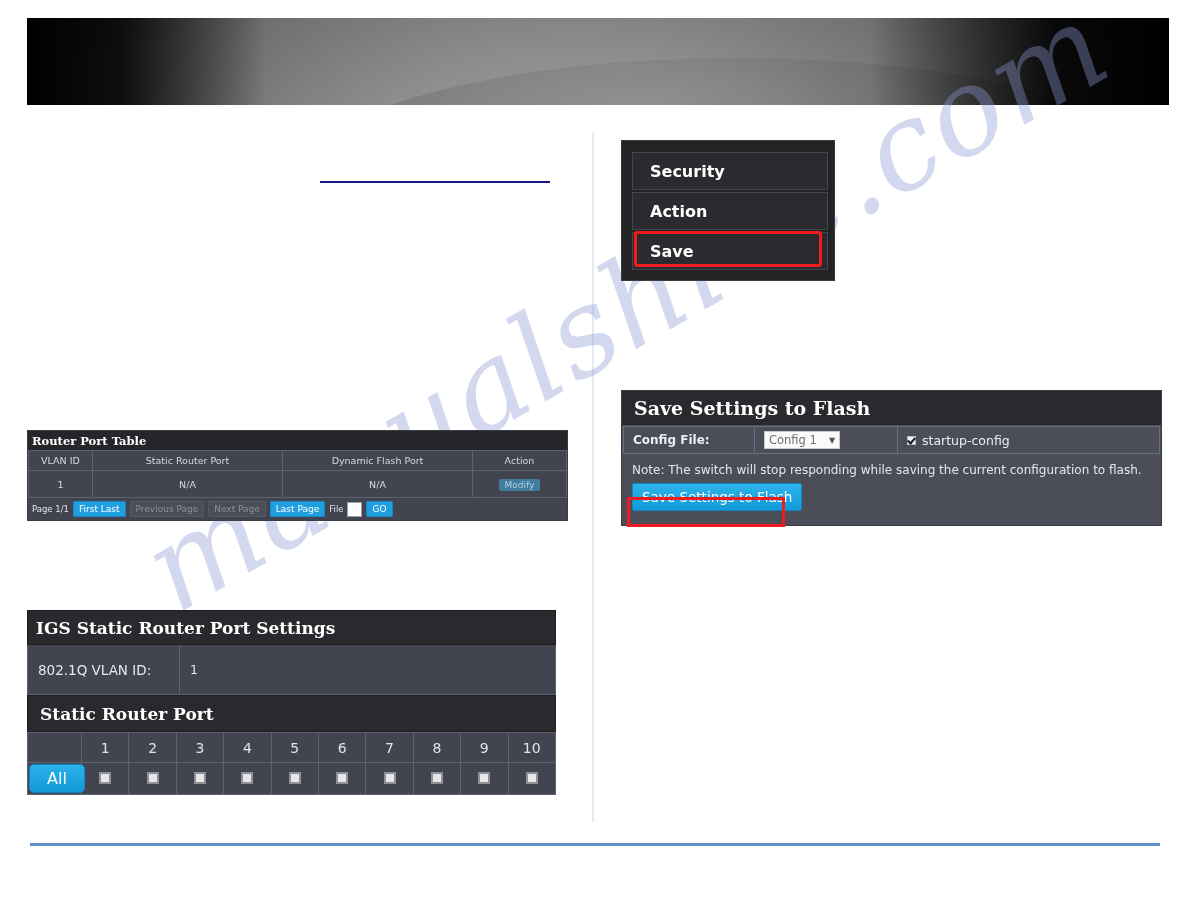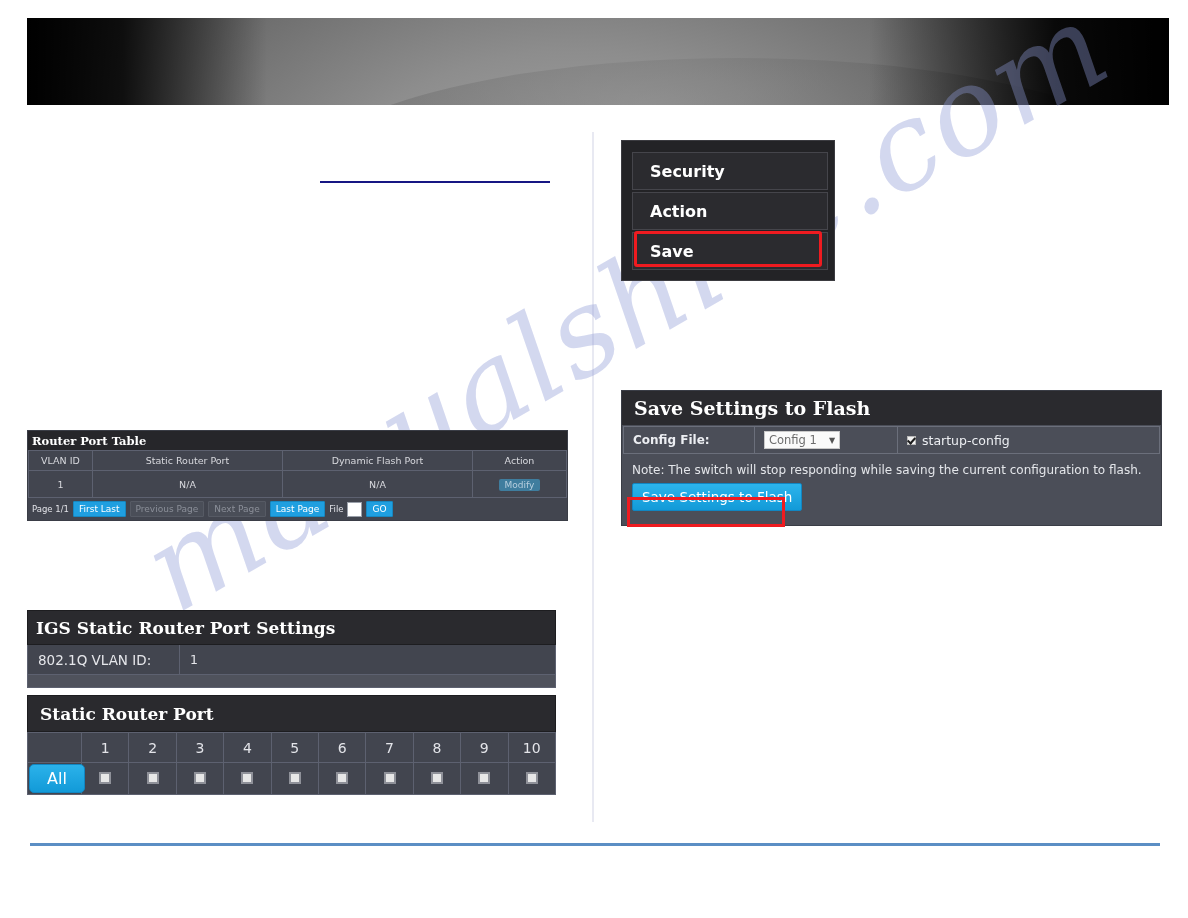--- a/index.html
+++ b/index.html
@@ -140,21 +140,21 @@
 
   
   #igs-panel{
     left:27px; top:610px; width:529px;
   }
   #igs-panel .hdr{
     height:35px;padding-left:8px;font-size:17px;
     border:1px solid #1d1d20;box-sizing:border-box;
   }
   #igs-panel .row-vlan{
-    display:flex;height:30px;border:1px solid #5d6170;border-top:0;
+    display:flex;height:50px;border:1px solid #5d6170;border-top:0;
     box-sizing:border-box;background:#42454f;
   }
   #igs-panel .row-vlan .lbl{
     width:152px;display:flex;align-items:center;padding-left:10px;
     color:#e6e7eb;font-size:13.5px;border-right:1px solid #5d6170;
     font-family:"DejaVu Sans",sans-serif;box-sizing:border-box;
   }
   #igs-panel .row-vlan .val{
     flex:1;display:flex;align-items:center;padding-left:10px;
     color:#e6e7eb;font-size:12.5px;font-family:"DejaVu Sans",sans-serif;

